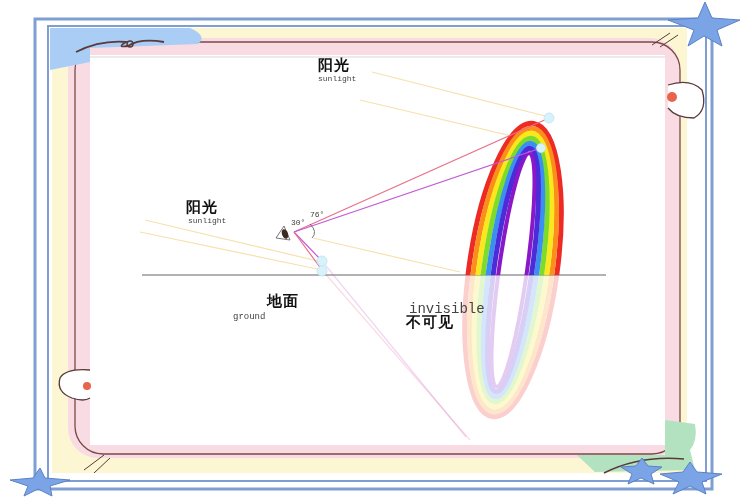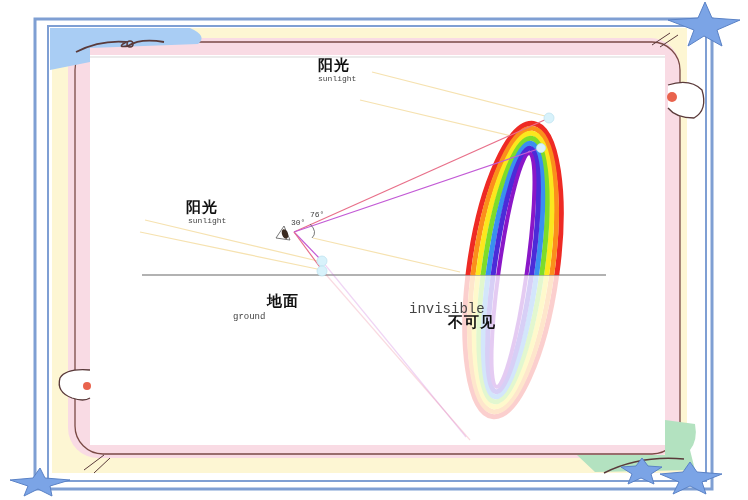--- a/index.html
+++ b/index.html
@@ -125,16 +125,16 @@
 </svg>
 
   
   <div class="lbl zh" style="left:318px;top:56px;">阳光</div>
   <div class="lbl en" style="left:318px;top:74px;">sunlight</div>
   <div class="lbl zh" style="left:186px;top:198px;">阳光</div>
   <div class="lbl en" style="left:188px;top:216px;">sunlight</div>
   <div class="lbl en" style="left:233px;top:280px;font-size:9px;margin-top:32px;">ground</div>
   <div class="lbl zh" style="left:234px;top:292px;margin-left:33px;">地面</div>
   <div class="lbl en" style="left:409px;top:301px;font-size:14px;">invisible</div>
-  <div class="lbl zh" style="left:406px;top:313px;margin-left:42px;">不可见</div>
+  <div class="lbl zh" style="left:406px;top:313px;">不可见</div>
   <div class="lbl en" style="left:291px;top:218px;">30°</div>
   <div class="lbl en" style="left:310px;top:210px;">76°</div>
 </div>
 
 </body></html>

